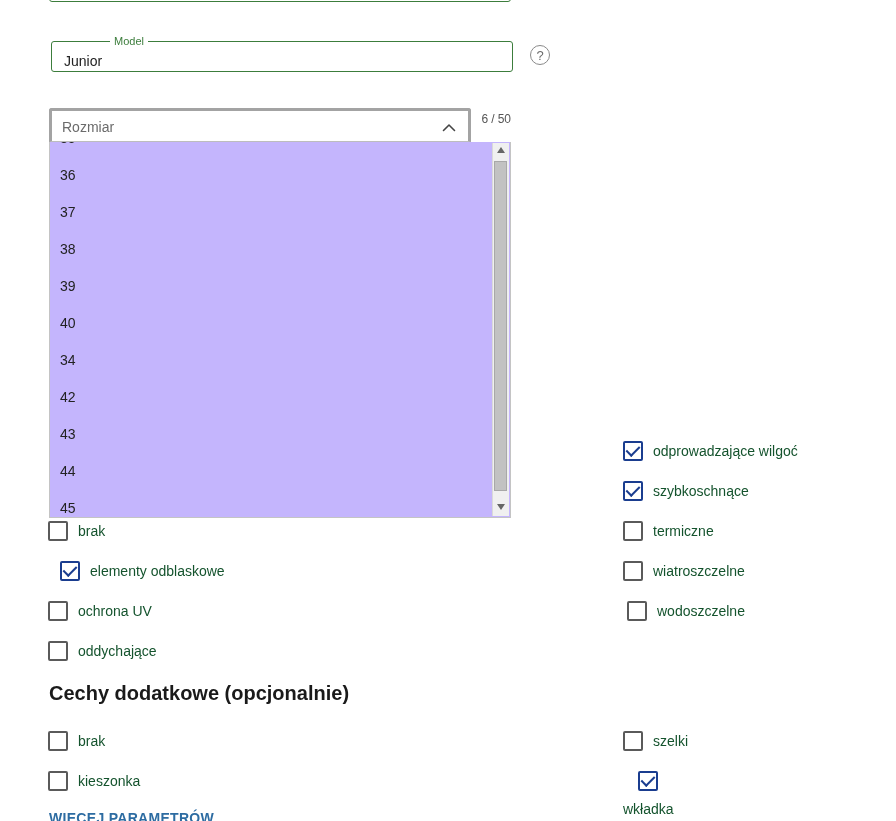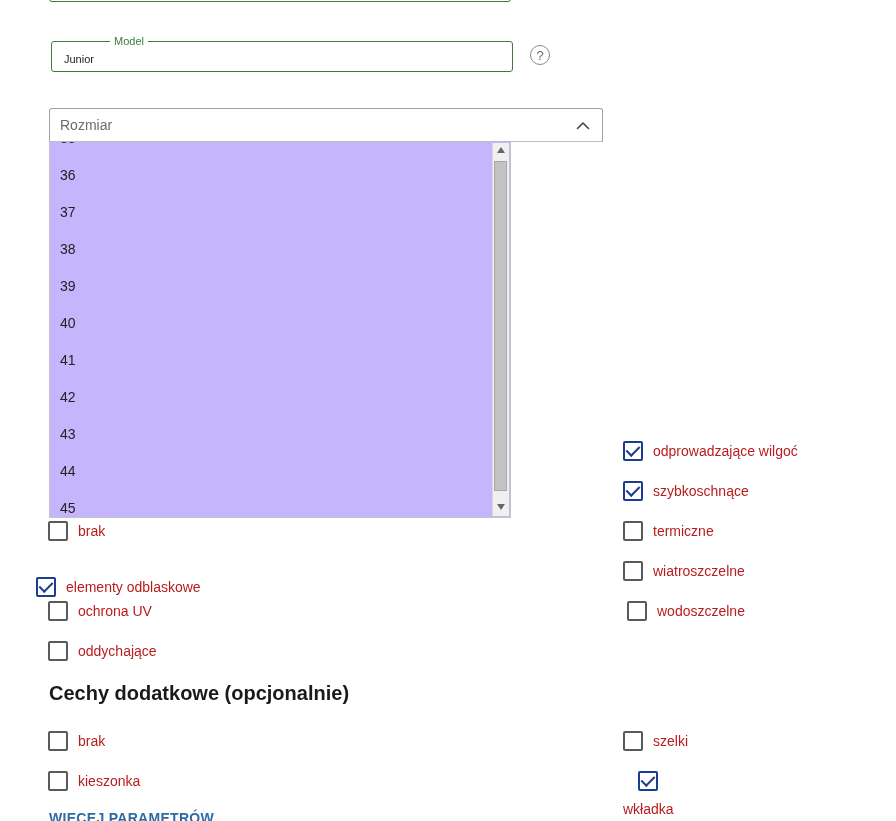--- a/index.html
+++ b/index.html
@@ -57,21 +57,21 @@
     color: #3c7d3c;
   }
   .field-model input {
     position: absolute;
     left: 10px;
     top: 5px;
     width: 430px;
     border: none;
     outline: none;
     font-family: "Liberation Sans", sans-serif;
-    font-size: 11px;
+    font-size: 14px;
     color: #222;
     background: transparent;
   }
   .help-icon {
     position: absolute;
     left: 530px;
     top: 45px;
     width: 20px;
     height: 20px;
     border: 1px solid #8a8a8a;
@@ -83,23 +83,23 @@
     box-sizing: border-box;
     cursor: pointer;
     user-select: none;
   }
 
   
   .select-box {
     position: absolute;
     left: 49px;
     top: 108px;
-    width: 554px;
+    width: 422px;
     height: 34px;
-    border: 1px solid #a3a3a3;
+    border: 3px solid #a3a3a3;
     border-bottom: 1px solid #bdbdbd;
     border-radius: 3px 3px 0 0;
     box-sizing: border-box;
     background: #fff;
     cursor: pointer;
   }
   .select-box .label {
     position: absolute;
     left: 10px;
     top: 8px;
@@ -208,21 +208,21 @@
     left: 4px;
     top: 0px;
     width: 6px;
     height: 11px;
     border: solid #1a3d8f;
     border-width: 0 2px 2px 0;
     transform: rotate(45deg);
   }
   .cblabel {
     font-size: 14px;
-    color: #b91c1c;
+    color: #14532d;
     white-space: nowrap;
   }
 
   .section-title {
     position: absolute;
     left: 49px;
     font-size: 20px;
     font-weight: bold;
     color: #1a1a1a;
   }
@@ -265,21 +265,21 @@
 </div>
 
 <div class="dropdown">
   <div class="dropdown-scroll">
     <div class="dd-option dd-first">35</div>
     <div class="dd-option">36</div>
     <div class="dd-option">37</div>
     <div class="dd-option">38</div>
     <div class="dd-option">39</div>
     <div class="dd-option">40</div>
-    <div class="dd-option">41</div>
+    <div class="dd-option">34</div>
     <div class="dd-option">42</div>
     <div class="dd-option">43</div>
     <div class="dd-option">44</div>
     <div class="dd-option">45</div>
   </div>
   <div class="scrollbar">
     <div class="sb-arrow up">
       <svg width="8" height="6" viewBox="0 0 8 6">
           <path d="M4 0 L8 6 L0 6 Z" fill="#666"></path>
         </svg>
@@ -311,21 +311,21 @@
 </div>
 <div class="cbrow" style="left:627px; top:601px;">
   <span class="cbox"></span>
   <span class="cblabel">wodoszczelne</span>
 </div>
 
 <div class="cbrow" style="left:48px; top:521px;">
   <span class="cbox"></span>
   <span class="cblabel">brak</span>
 </div>
-<div class="cbrow" style="left:36px; top:561px;margin-top:16px;">
+<div class="cbrow" style="left:60px; top:561px;">
   <span class="cbox checked"></span>
   <span class="cblabel">elementy odblaskowe</span>
 </div>
 <div class="cbrow" style="left:48px; top:601px;">
   <span class="cbox"></span>
   <span class="cblabel">ochrona UV</span>
 </div>
 <div class="cbrow" style="left:48px; top:641px;">
   <span class="cbox"></span>
   <span class="cblabel">oddychające</span>

